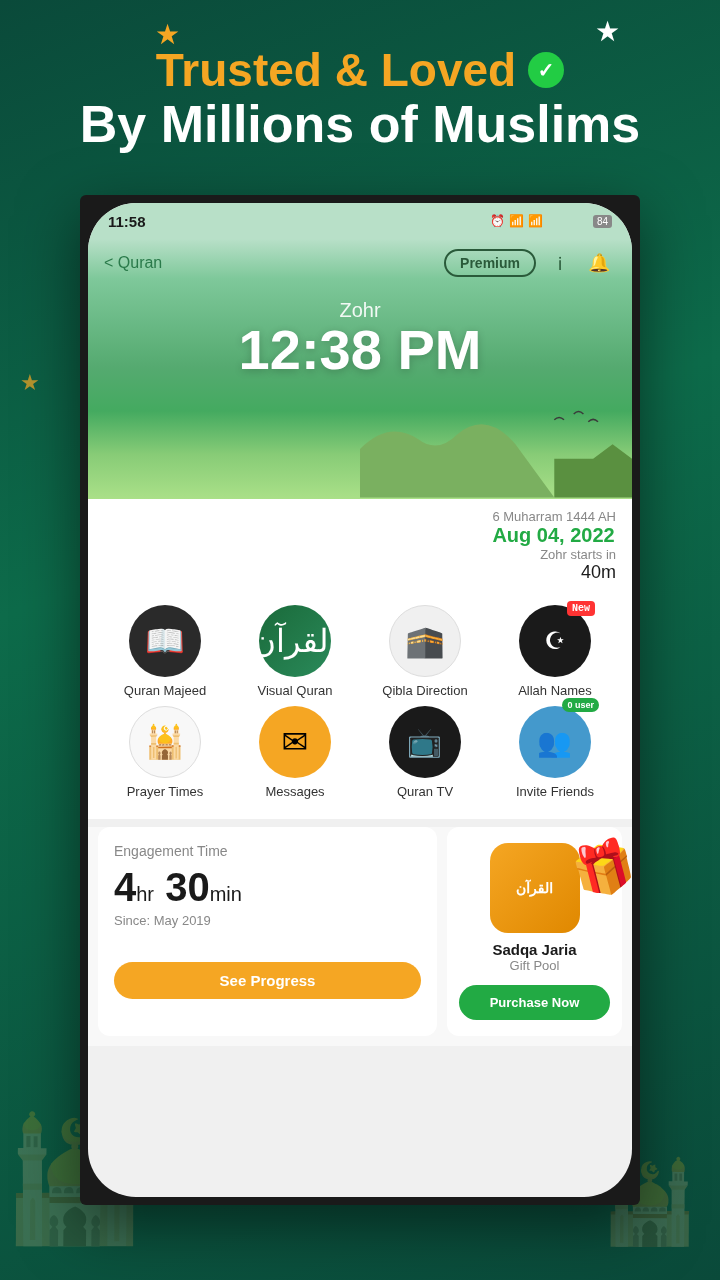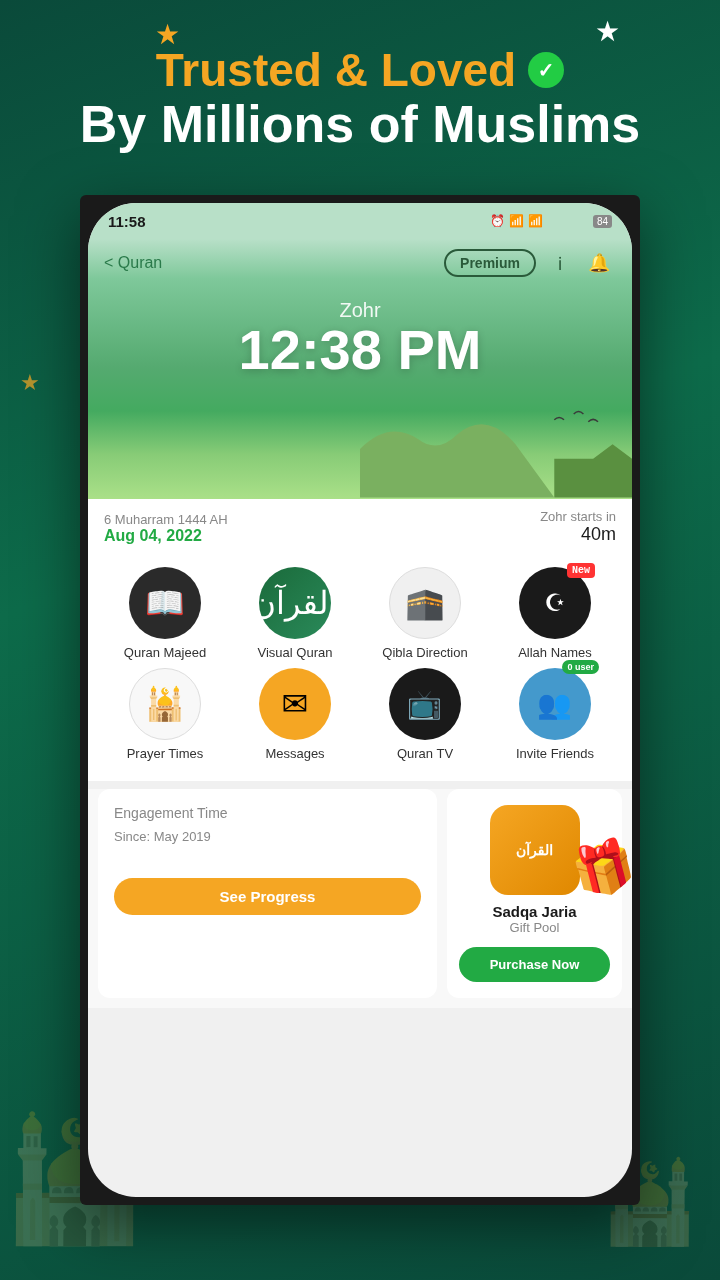--- a/index.html
+++ b/index.html
@@ -203,27 +203,28 @@
       line-height: 1;
     }
 
     
     .date-bar {
       background: #ffffff;
       padding: 10px 16px;
       display: flex;
       justify-content: space-between;
       align-items: flex-end;
+      flex-direction: column;
     }
     .hijri-date {
       font-size: 13px;
       color: #888;
     }
     .gregorian-date {
-      font-size: 16px;
+      font-size: 20px;
       font-weight: 700;
       color: #22aa44;
     }
     .zohr-starts {
       text-align: right;
       font-size: 13px;
       color: #888;
     }
     .starts-time {
       font-size: 18px;
@@ -554,20 +555,24 @@
             <span class="badge-user">0 user</span>
           </div>
           <span class="grid-label">Invite Friends</span>
         </div>
       </div>
     </div>
 
     <div class="engagement-section">
       <div class="engagement-card">
         <div class="eng-title">Engagement Time</div>
+        <div class="eng-time">
+          <span>4</span><span class="unit">hr</span>
+          <span>30</span><span class="unit">min</span>
+        </div>
         <div class="eng-since">Since:  May 2019</div>
         <button class="see-progress-btn">See Progress</button>
       </div>
       <div class="sadqa-card">
         <div class="sadqa-logo">
           <span style="color:white; font-size:14px; font-weight:bold; text-align:center; line-height:1.2;">القرآن</span>
         </div>
         <div class="sadqa-title">Sadqa Jaria</div>
         <div class="sadqa-subtitle">Gift Pool</div>
         <button class="purchase-btn">Purchase Now</button>

